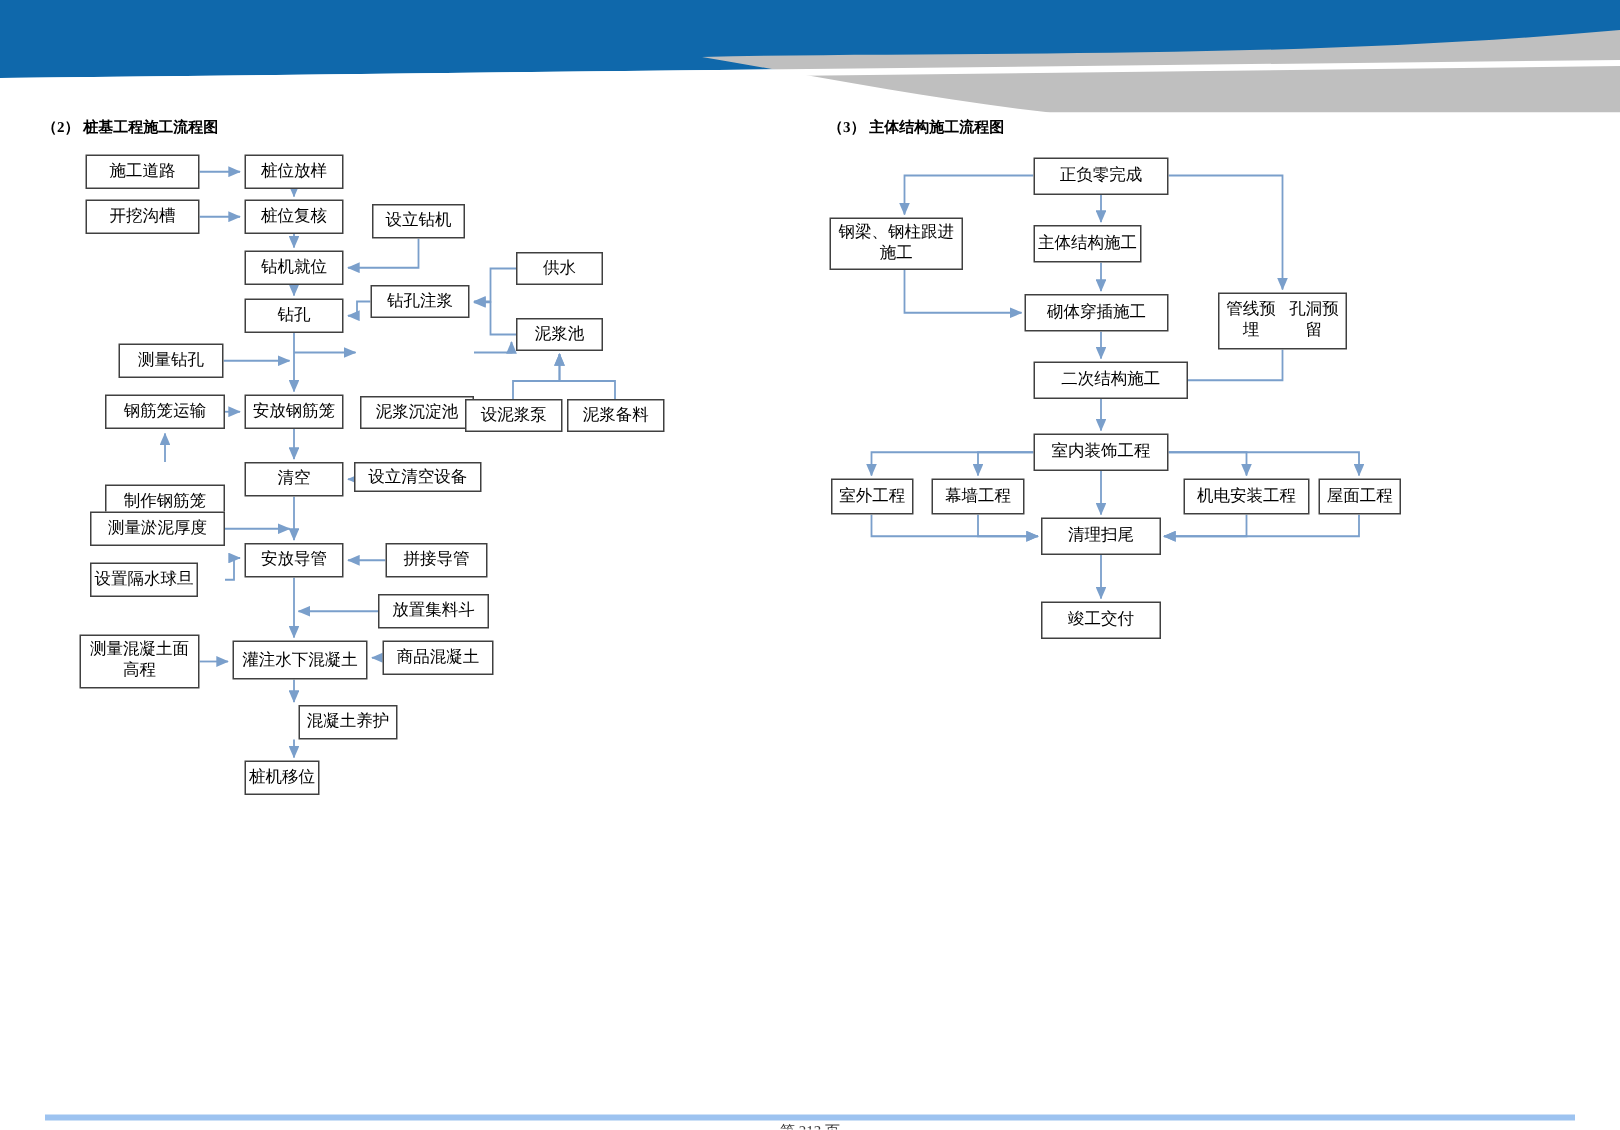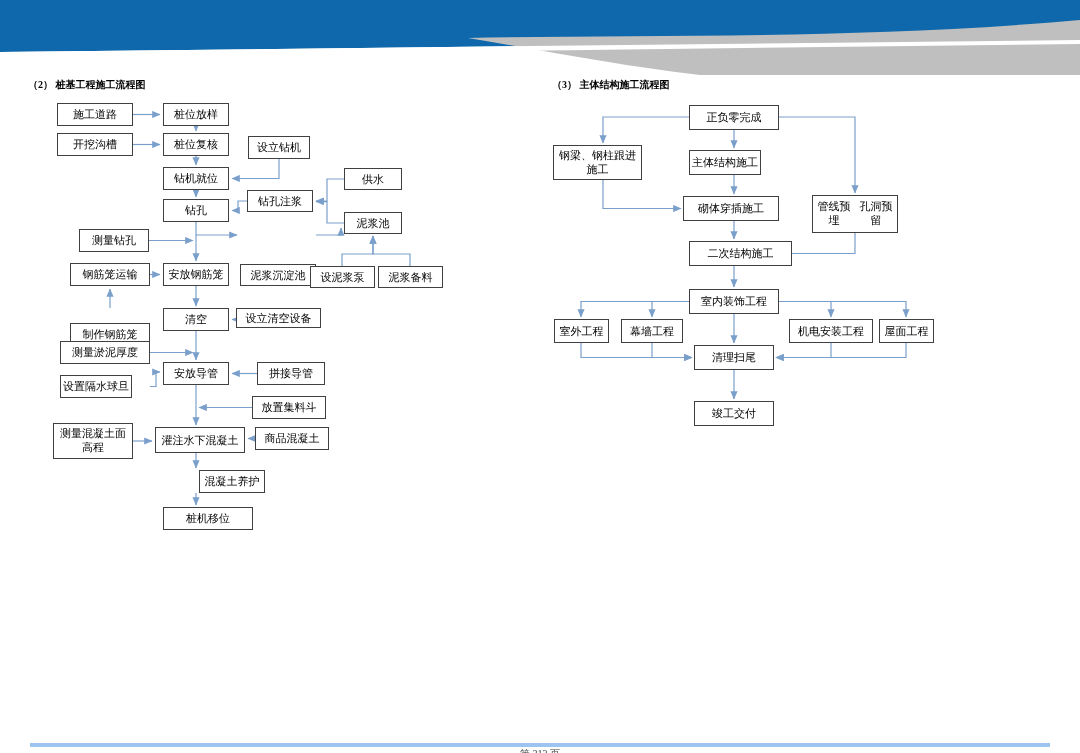--- a/index.html
+++ b/index.html
@@ -161,21 +161,21 @@
     <div class="node" style="left: 257px; top: 362px; width: 68px; height: 23px;">拼接导管</div>
     <div class="node" style="left: 60px; top: 375px; width: 72px; height: 23px;">设置隔水球旦</div>
     <div class="node" style="left: 252px; top: 396px; width: 74px; height: 23px;">放置集料斗</div>
     <div class="node two-line" style="left: 53px; top: 423px; width: 80px; height: 36px; display: flex; flex-direction: column;">
       <div>测量混凝土面</div>
       <div>高程</div>
     </div>
     <div class="node" style="left: 155px; top: 427px; width: 90px; height: 26px;">灌注水下混凝土</div>
     <div class="node" style="left: 255px; top: 427px; width: 74px; height: 23px;">商品混凝土</div>
     <div class="node" style="left: 163px; top: 470px; width: 66px; height: 23px; margin-left: 36px;">混凝土养护</div>
-    <div class="node" style="left: 163px; top: 507px; width: 90px; height: 23px;">桩机移位</div>
+    <div class="node" style="left: 163px; top: 507px; width: 50px; height: 23px;">桩机移位</div>
   </div>
 
 <div class="sec-title" style="left:552px;top:78px;">（3）  主体结构施工流程图</div>
 
 <div class="chart" id="chart-main" style="left:0;top:0;width:1080px;height:560px;">
   <svg width="1080" height="560">
     <g stroke="#7a9fcb" stroke-width="1.2" fill="none" marker-end="url(#ar)">
 
       <path d="M689,117 L603,117 L603,143"></path>
 

